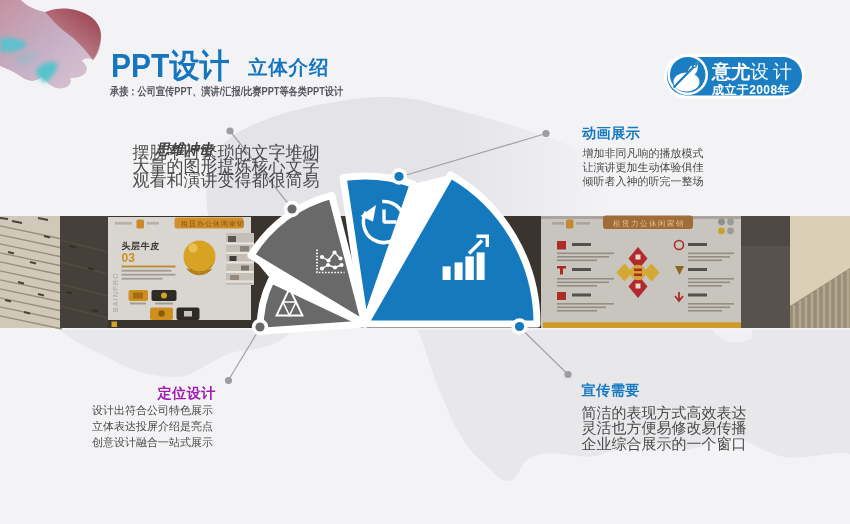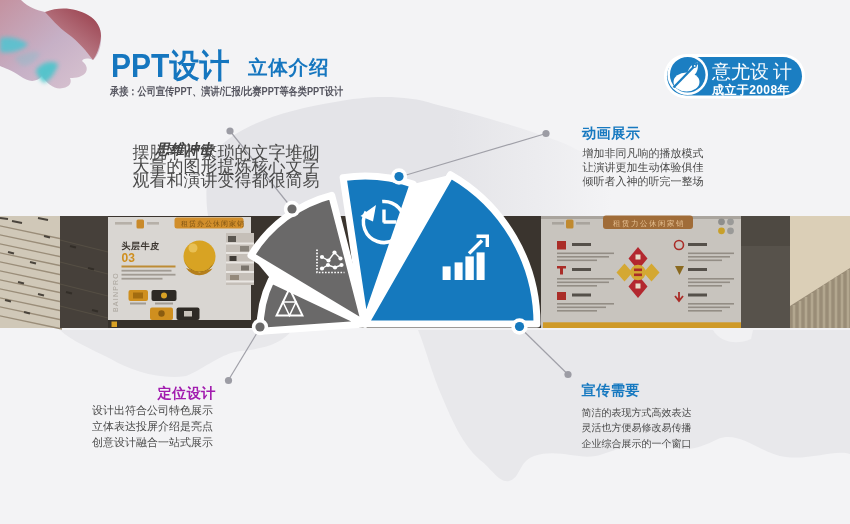--- a/index.html
+++ b/index.html
@@ -1,21 +1,21 @@
 <!DOCTYPE html>
 <html><head>
 <meta charset="utf-8">
 <style>
   html,body{margin:0;padding:0;}
   body{width:850px;height:524px;position:relative;overflow:hidden;background:#f3f3f5;
        font-family:"Liberation Sans", sans-serif;}
   .abs{position:absolute;}
   .hdr{font-weight:bold;font-size:14.2px;letter-spacing:0.4px;line-height:1;}
   .body-txt{font-size:11px;color:#4a4a4a;line-height:14.2px;letter-spacing:0px;white-space:pre;}
-  .body-txt2{font-size:10px;color:#4a4a4a;line-height:15.8px;letter-spacing:0px;white-space:pre;}
+  .body-txt2{font-size:15px;color:#4a4a4a;line-height:15.8px;letter-spacing:0px;white-space:pre;}
 </style>
 </head>
 <body>
 <svg class="abs" style="left:0;top:0" width="850" height="524" viewBox="0 0 850 524">
   <defs>
     <linearGradient id="wcA" x1="0" y1="0" x2="1" y2="1">
       <stop offset="0" stop-color="#c492a0"></stop>
       <stop offset="0.5" stop-color="#c6b0c6"></stop>
       <stop offset="1" stop-color="#dbc6d2"></stop>
     </linearGradient>
@@ -338,15 +338,15 @@
 <div class="abs body-txt2" style="left:92px;top:403px;font-size:11px;">设计出符合公司特色展示
 立体表达投屏介绍是亮点
 创意设计融合一站式展示</div>
 
 <div class="abs hdr" style="left:581.5px;top:383px;color:#1779c0;">宣传需要</div>
 <div class="abs body-txt2" style="left:581.5px;top:404.5px;">简洁的表现方式高效表达
 灵活也方便易修改易传播
 企业综合展示的一个窗口</div>
 
 <div class="abs" style="left:712px;top:61.5px;font-size:19px;line-height:1;color:#fff;">
-  <span style="font-weight:normal;">意尤</span><span style="margin-left:0;letter-spacing:4px;opacity:0.95;">设计</span>
+  <span style="font-weight:bold;">意尤</span><span style="margin-left:0;letter-spacing:4px;opacity:0.95;">设计</span>
 </div>
 <div class="abs" style="left:712px;top:84.2px;font-size:12px;font-weight:bold;color:#fff;letter-spacing:0.4px;line-height:1;">成立于2008年</div>
 
 </body></html>

